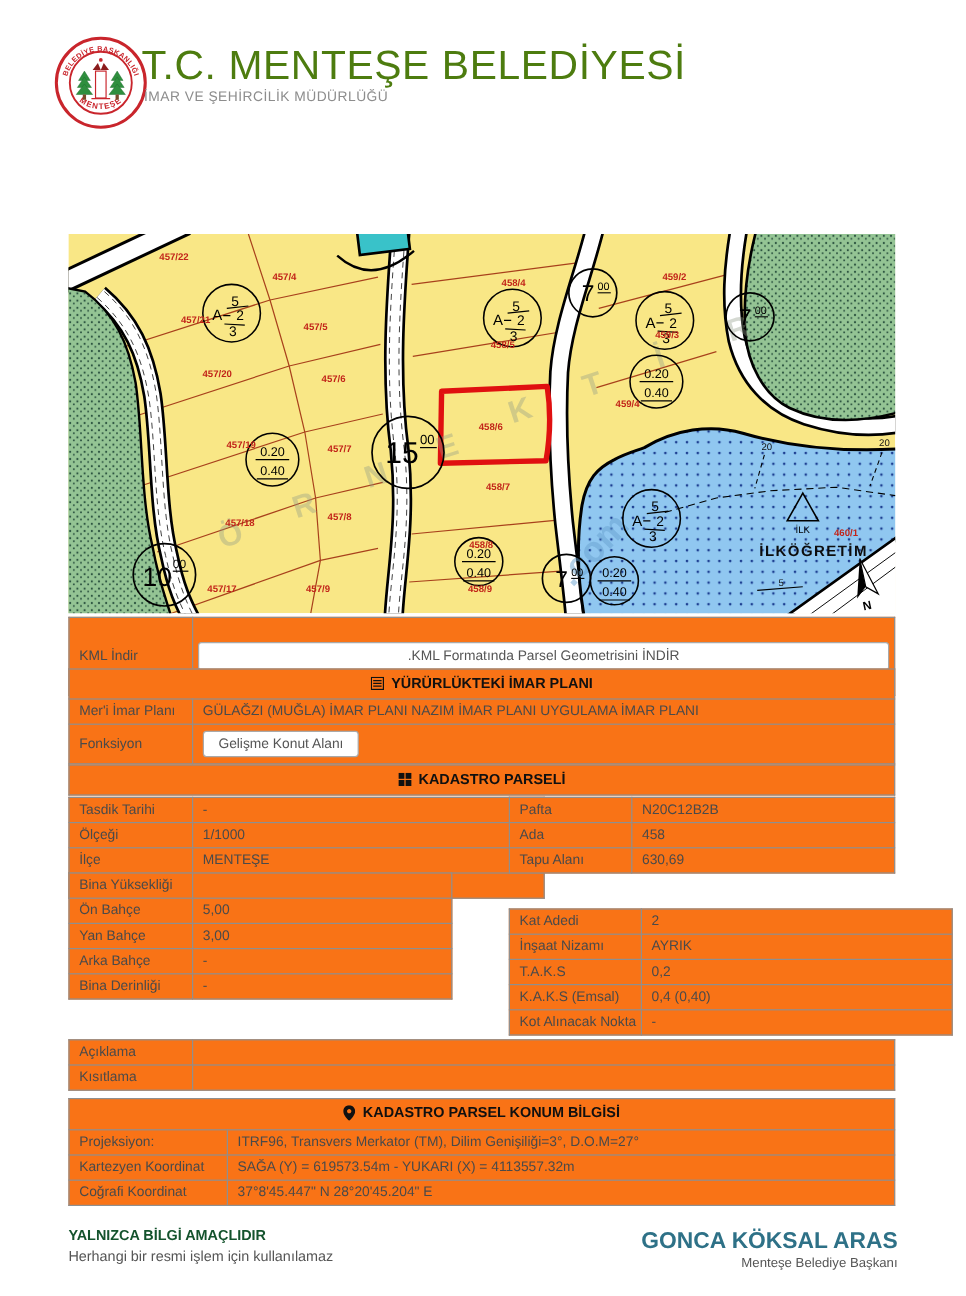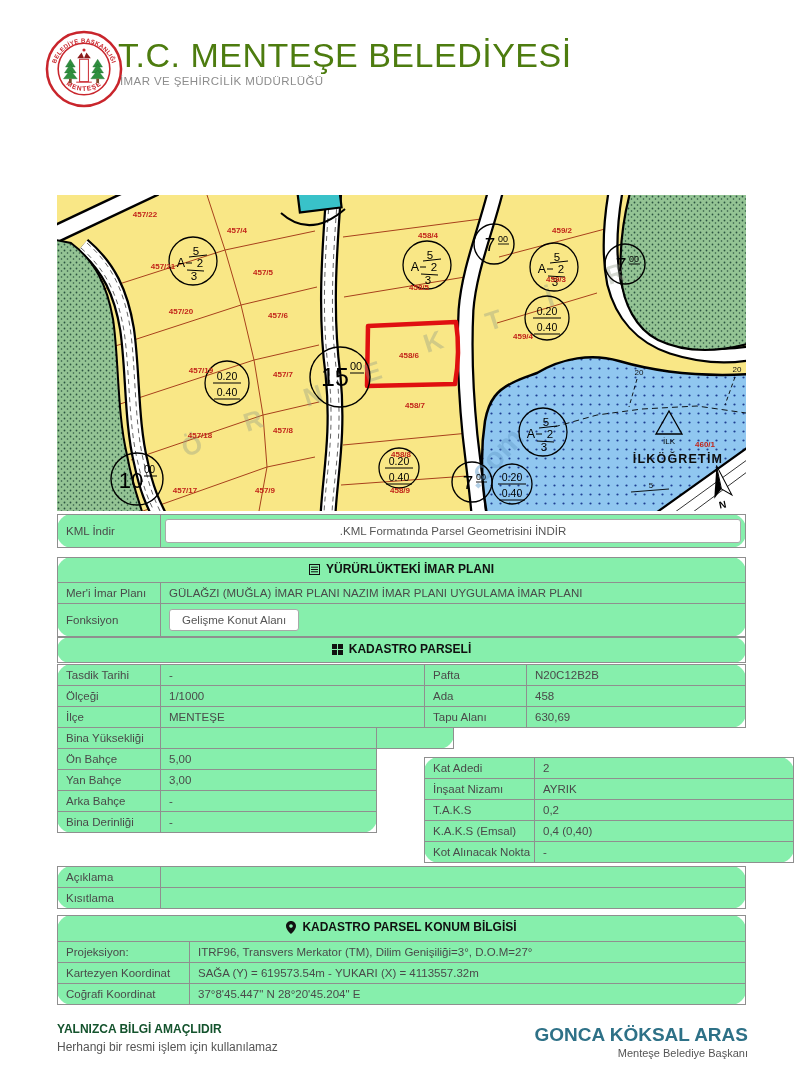--- a/index.html
+++ b/index.html
@@ -2,21 +2,21 @@
 <html><head>
 <meta charset="utf-8">
 <style>
   html,body{margin:0;padding:0;background:#fff;}
   #page{position:relative;width:805px;height:1080px;background:#fff;font-family:"Liberation Sans",sans-serif;overflow:hidden;}
   .abs{position:absolute;}
   
   #title{position:absolute;left:118px;top:36px;font-size:34px;color:#4d7c0f;letter-spacing:.5px;}
   #subtitle{position:absolute;left:120px;top:75px;font-size:11.5px;color:#8d8d8d;letter-spacing:.4px;}
   
-  table.t{position:absolute;border-collapse:collapse;background:#86efac;table-layout:fixed;width:689px;left:57px;border-radius:15px;}
+  table.t{position:absolute;border-collapse:collapse;background:#f97316;table-layout:fixed;width:689px;left:57px;}
   .t td{border:1px solid #8f8f8f;font-size:11.5px;color:#4a4a4a;padding:3px 8px;height:14px;white-space:nowrap;overflow:hidden;vertical-align:middle;}
   .t td.hdr{font-weight:bold;color:#101010;text-align:center;font-size:12px;padding:4px 0;}
   .sect-h{display:inline-flex;align-items:center;gap:6px;justify-content:space-between;}
   .sect-h svg{display:block;}
   .wbtn{display:block;width:576px;margin:1px auto;border:1px solid #a9a9a9;border-radius:3px;background:#fff;height:24px;font-size:11.5px;color:#555;font-family:"Liberation Sans",sans-serif;cursor:pointer;}
   .pill{display:inline-block;border:1px solid #a9a9a9;border-radius:3px;background:#fff;padding:4px 12px;font-size:11.5px;color:#555;cursor:pointer;}
   
   #f-title{position:absolute;left:57px;top:1022px;font-size:12px;font-weight:bold;color:#14532d;text-align:center;}
   #f-text{position:absolute;left:57px;top:1040px;font-size:12px;color:#555;}
   #f-name{position:absolute;right:57px;top:1024px;font-size:19px;font-weight:600;color:#2e7187;}
@@ -290,21 +290,21 @@
   </svg>
 
   <table class="t" style="top:514px">
     <colgroup>
         <col style="width:103px">
         <col>
       </colgroup>
     <tbody>
         <tr>
       <td>KML İndir</td>
-      <td style="padding:3px 4px">
+      <td style="padding:19px 4px">
         <button class="wbtn">.KML Formatında Parsel Geometrisini İNDİR</button>
       </td>
     </tr>
   </tbody>
     </table>
 
   <table class="t" style="top:557px">
     <colgroup>
         <col style="width:103px">
         <col>

